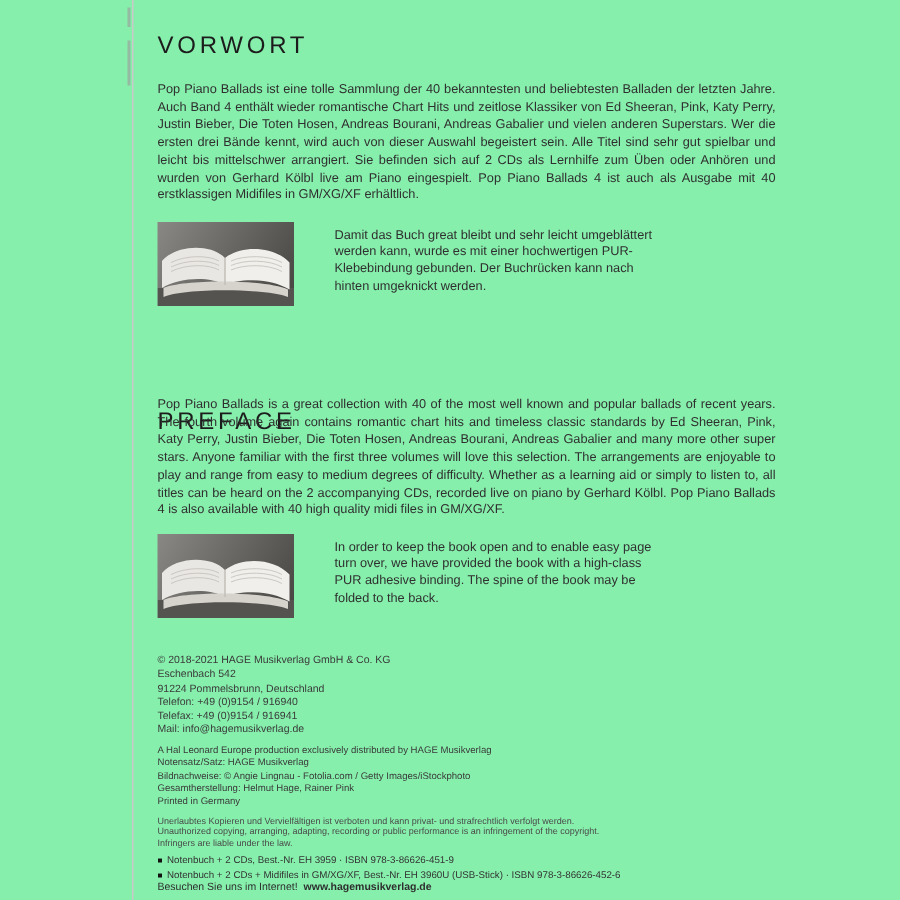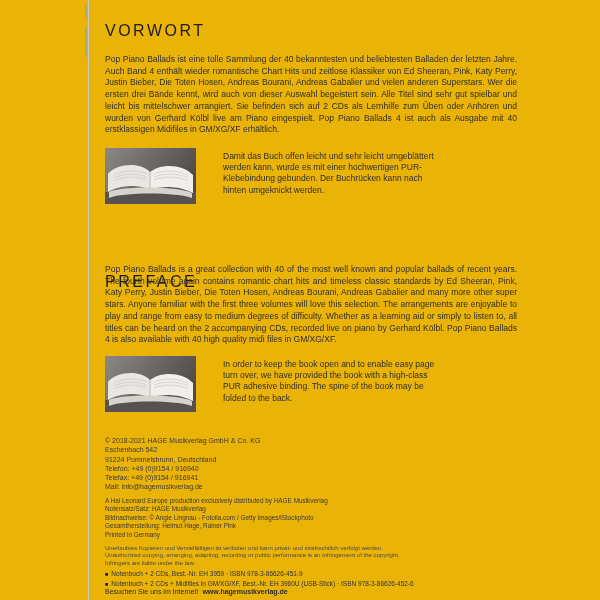--- a/index.html
+++ b/index.html
@@ -1,17 +1,17 @@
 <!DOCTYPE html>
 <html><head>
 <meta charset="utf-8">
 <style>
   html,body{margin:0;padding:0;background:#ffffff;}
   .page{
-    position:relative;width:600px;height:600px;background:#eab308;overflow:hidden;
+    position:relative;width:600px;height:600px;background:#86efac;overflow:hidden;
     font-family:"Liberation Sans", sans-serif;color:#2e2e2e;
   }
   .edge-line{position:absolute;left:88px;top:0;width:1px;height:600px;background:#c9c9c9;}
   .edge-mark{position:absolute;left:85px;width:2px;background:#9d9d9d;opacity:.65;}
   .edge-mark.m1{top:5px;height:13px;}
   .edge-mark.m2{top:27px;height:30px;}
   .abs{position:absolute;left:105px;width:412px;}
   .heading{
     margin:0;font-size:16px;font-weight:400;letter-spacing:2.5px;color:#1c1c1c;
   }
@@ -58,21 +58,21 @@
         <path d="M4 44 C17 38, 72 38, 87 45 L87 50 C72 44, 17 44, 4 50 Z" fill="#d6d3cd"></path>
         <line x1="45" y1="24" x2="45" y2="42" stroke="#c2bfb8" stroke-width="1"></line>
         <path d="M9 27 C19 22, 34 22, 41 26" stroke="#c6c3bd" stroke-width="0.6" fill="none"></path>
         <path d="M9 30 C19 25, 34 25, 41 29" stroke="#c6c3bd" stroke-width="0.6" fill="none"></path>
         <path d="M9 33 C19 28, 34 28, 41 32" stroke="#c6c3bd" stroke-width="0.6" fill="none"></path>
         <path d="M49 26 C58 22, 74 22, 83 27" stroke="#c6c3bd" stroke-width="0.6" fill="none"></path>
         <path d="M49 29 C58 25, 74 25, 83 30" stroke="#c6c3bd" stroke-width="0.6" fill="none"></path>
         <path d="M49 32 C58 28, 74 28, 83 33" stroke="#c6c3bd" stroke-width="0.6" fill="none"></path>
       </svg>
     </div>
-    <p class="note-text">Damit das Buch offen leicht und sehr leicht umgeblättert werden kann, wurde es mit einer hochwertigen PUR-Klebebindung gebunden. Der Buchrücken kann nach hinten umgeknickt werden.</p>
+    <p class="note-text">Damit das Buch great bleibt und sehr leicht umgeblättert werden kann, wurde es mit einer hochwertigen PUR-Klebebindung gebunden. Der Buchrücken kann nach hinten umgeknickt werden.</p>
   </div>
 
   <h1 class="heading abs" style="top:232px;margin-top:41px;">PREFACE</h1>
 
   <p class="body-text abs" style="top:264px;">Pop Piano Ballads is a great collection with 40 of the most well known and popular ballads of recent years. The fourth volume again contains romantic chart hits and timeless classic standards by Ed Sheeran, Pink, Katy Perry, Justin Bieber, Die Toten Hosen, Andreas Bourani, Andreas Gabalier and many more other super stars. Anyone familiar with the first three volumes will love this selection. The arrangements are enjoyable to play and range from easy to medium degrees of difficulty. Whether as a learning aid or simply to listen to, all titles can be heard on the 2 accompanying CDs, recorded live on piano by Gerhard Kölbl. Pop Piano Ballads 4 is also available with 40 high quality midi files in GM/XG/XF.</p>
 
   <div class="note-row abs" style="top:356px;">
     <div class="photo">
       <svg width="91" height="56" viewBox="0 0 91 56">
         <rect x="0" y="44" width="91" height="12" fill="#55534f"></rect>

